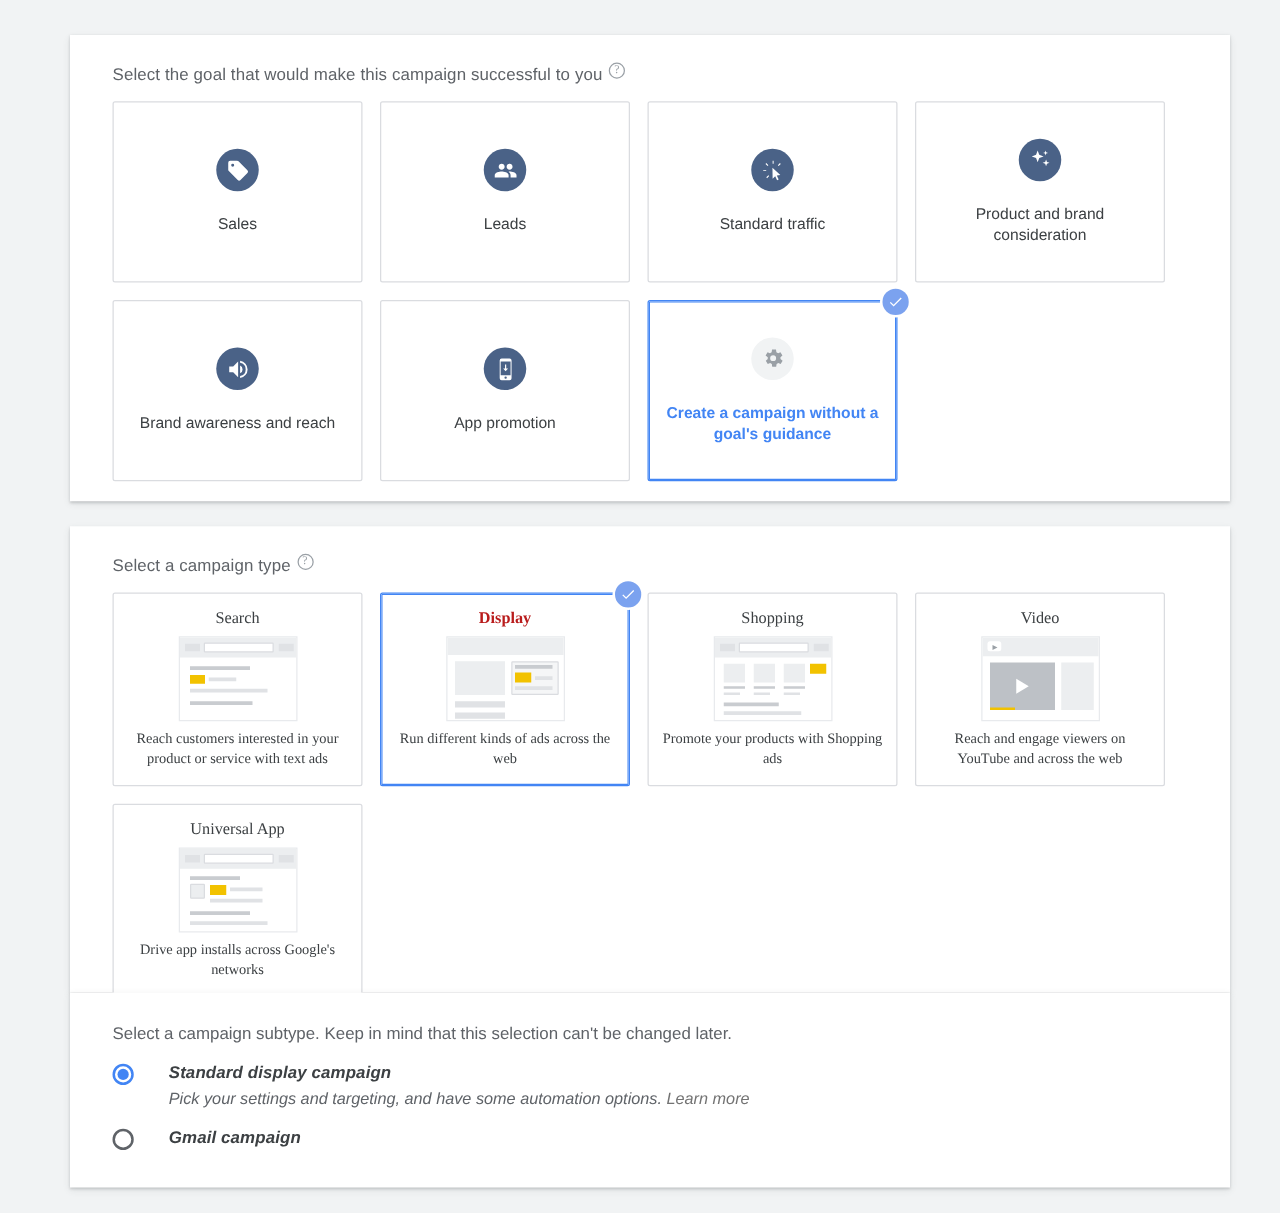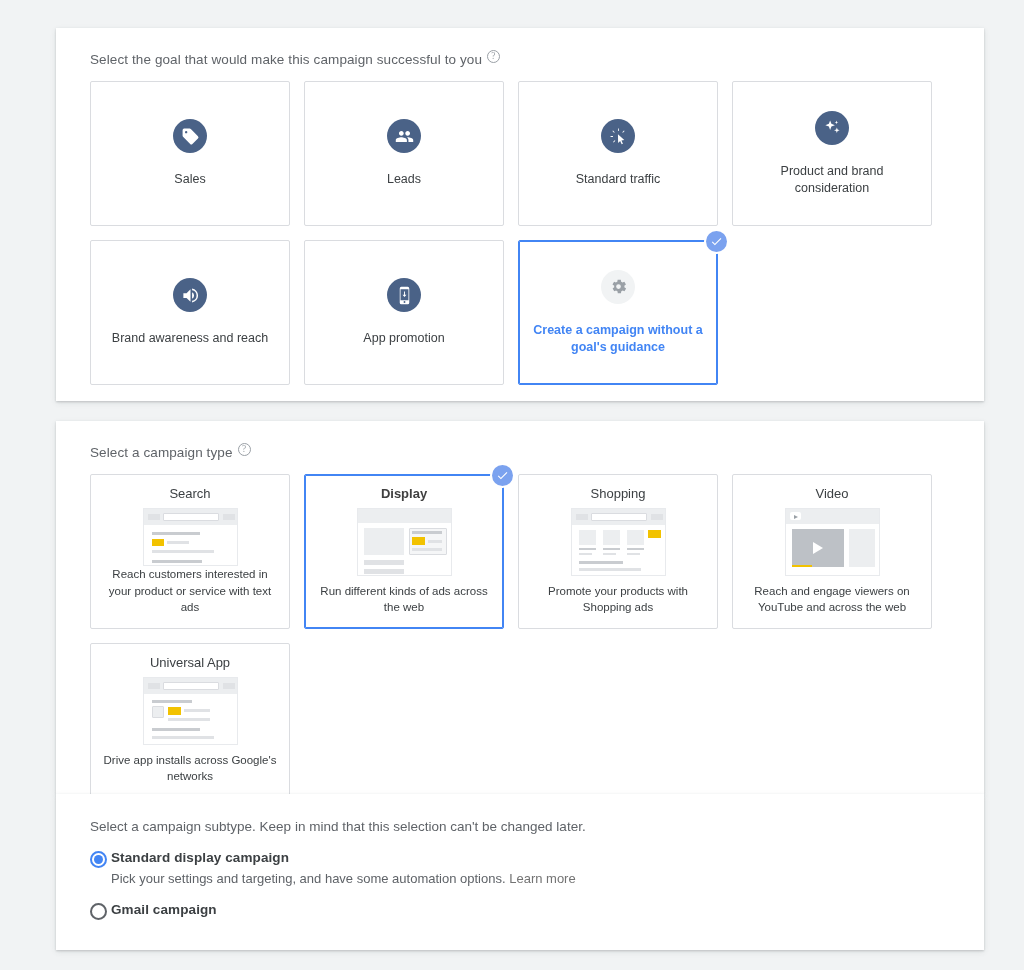--- a/index.html
+++ b/index.html
@@ -81,34 +81,35 @@
     box-shadow: 0 0 0 2px #fff;
   }
   .check-badge svg { width: 13px; height: 13px; fill: #fff; }
 
   
   .type-grid {
     display: grid;
     grid-template-columns: repeat(4, 200px);
     gap: 14px;
     padding: 14px 0 0 34px;
+    font-family: Liberation Serif, serif;
   }
   .type-card {
     position: relative;
     height: 155px;
     border: 1px solid #dadce0;
     border-radius: 2px;
     background: #fff;
     display: flex; flex-direction: column; align-items: center;
     padding: 11px 10px 0;
     cursor: pointer;
   }
   .type-card.selected { border: 1px solid #4285f4; box-shadow: inset 0 0 0 1px #4285f4; }
   .type-title { font-size: 13px; color: #3c4043; margin-bottom: 7px; }
-  .type-card.selected .type-title { color: #404040; font-weight: bold; }
+  .type-card.selected .type-title { color: #b91c1c; font-weight: bold; }
   .type-desc {
     font-size: 11.5px; color: #3c4043; text-align: center;
     line-height: 1.45; margin-top: auto; padding-bottom: 12px; max-width: 180px;
   }
   .thumb {
     width: 95px; height: 68px; position: relative;
     background: #fff; border: 1px solid #e8eaed;
     overflow: hidden;
   }
   .thumb .bar { position: absolute; background: #e0e2e5; }
@@ -125,21 +126,21 @@
   }
   .radio-row { display: flex; padding: 16px 0 0 34px; }
   .radio {
     width: 17px; height: 17px; border-radius: 50%;
     border: 2px solid #5f6368; flex: none; margin-top: 1px;
     display: flex; align-items: center; justify-content: center;
     cursor: pointer;
   }
   .radio.on { border-color: #4285f4; }
   .radio.on::after { content: ""; width: 9px; height: 9px; border-radius: 50%; background: #4285f4; }
-  .radio-text { margin-left: 4px; }
+  .radio-text { margin-left: 28px; font-style: italic; }
   .radio-title { font-size: 13.5px; color: #3c4043; font-weight: bold; letter-spacing: .1px; }
   .radio-desc { font-size: 13px; color: #5f6368; margin-top: 6px; }
   .link { color: #737373; cursor: pointer; }
 </style>
 </head>
 <body>
 
 <div class="page">
 
   <div class="panel" id="panel-goals">

